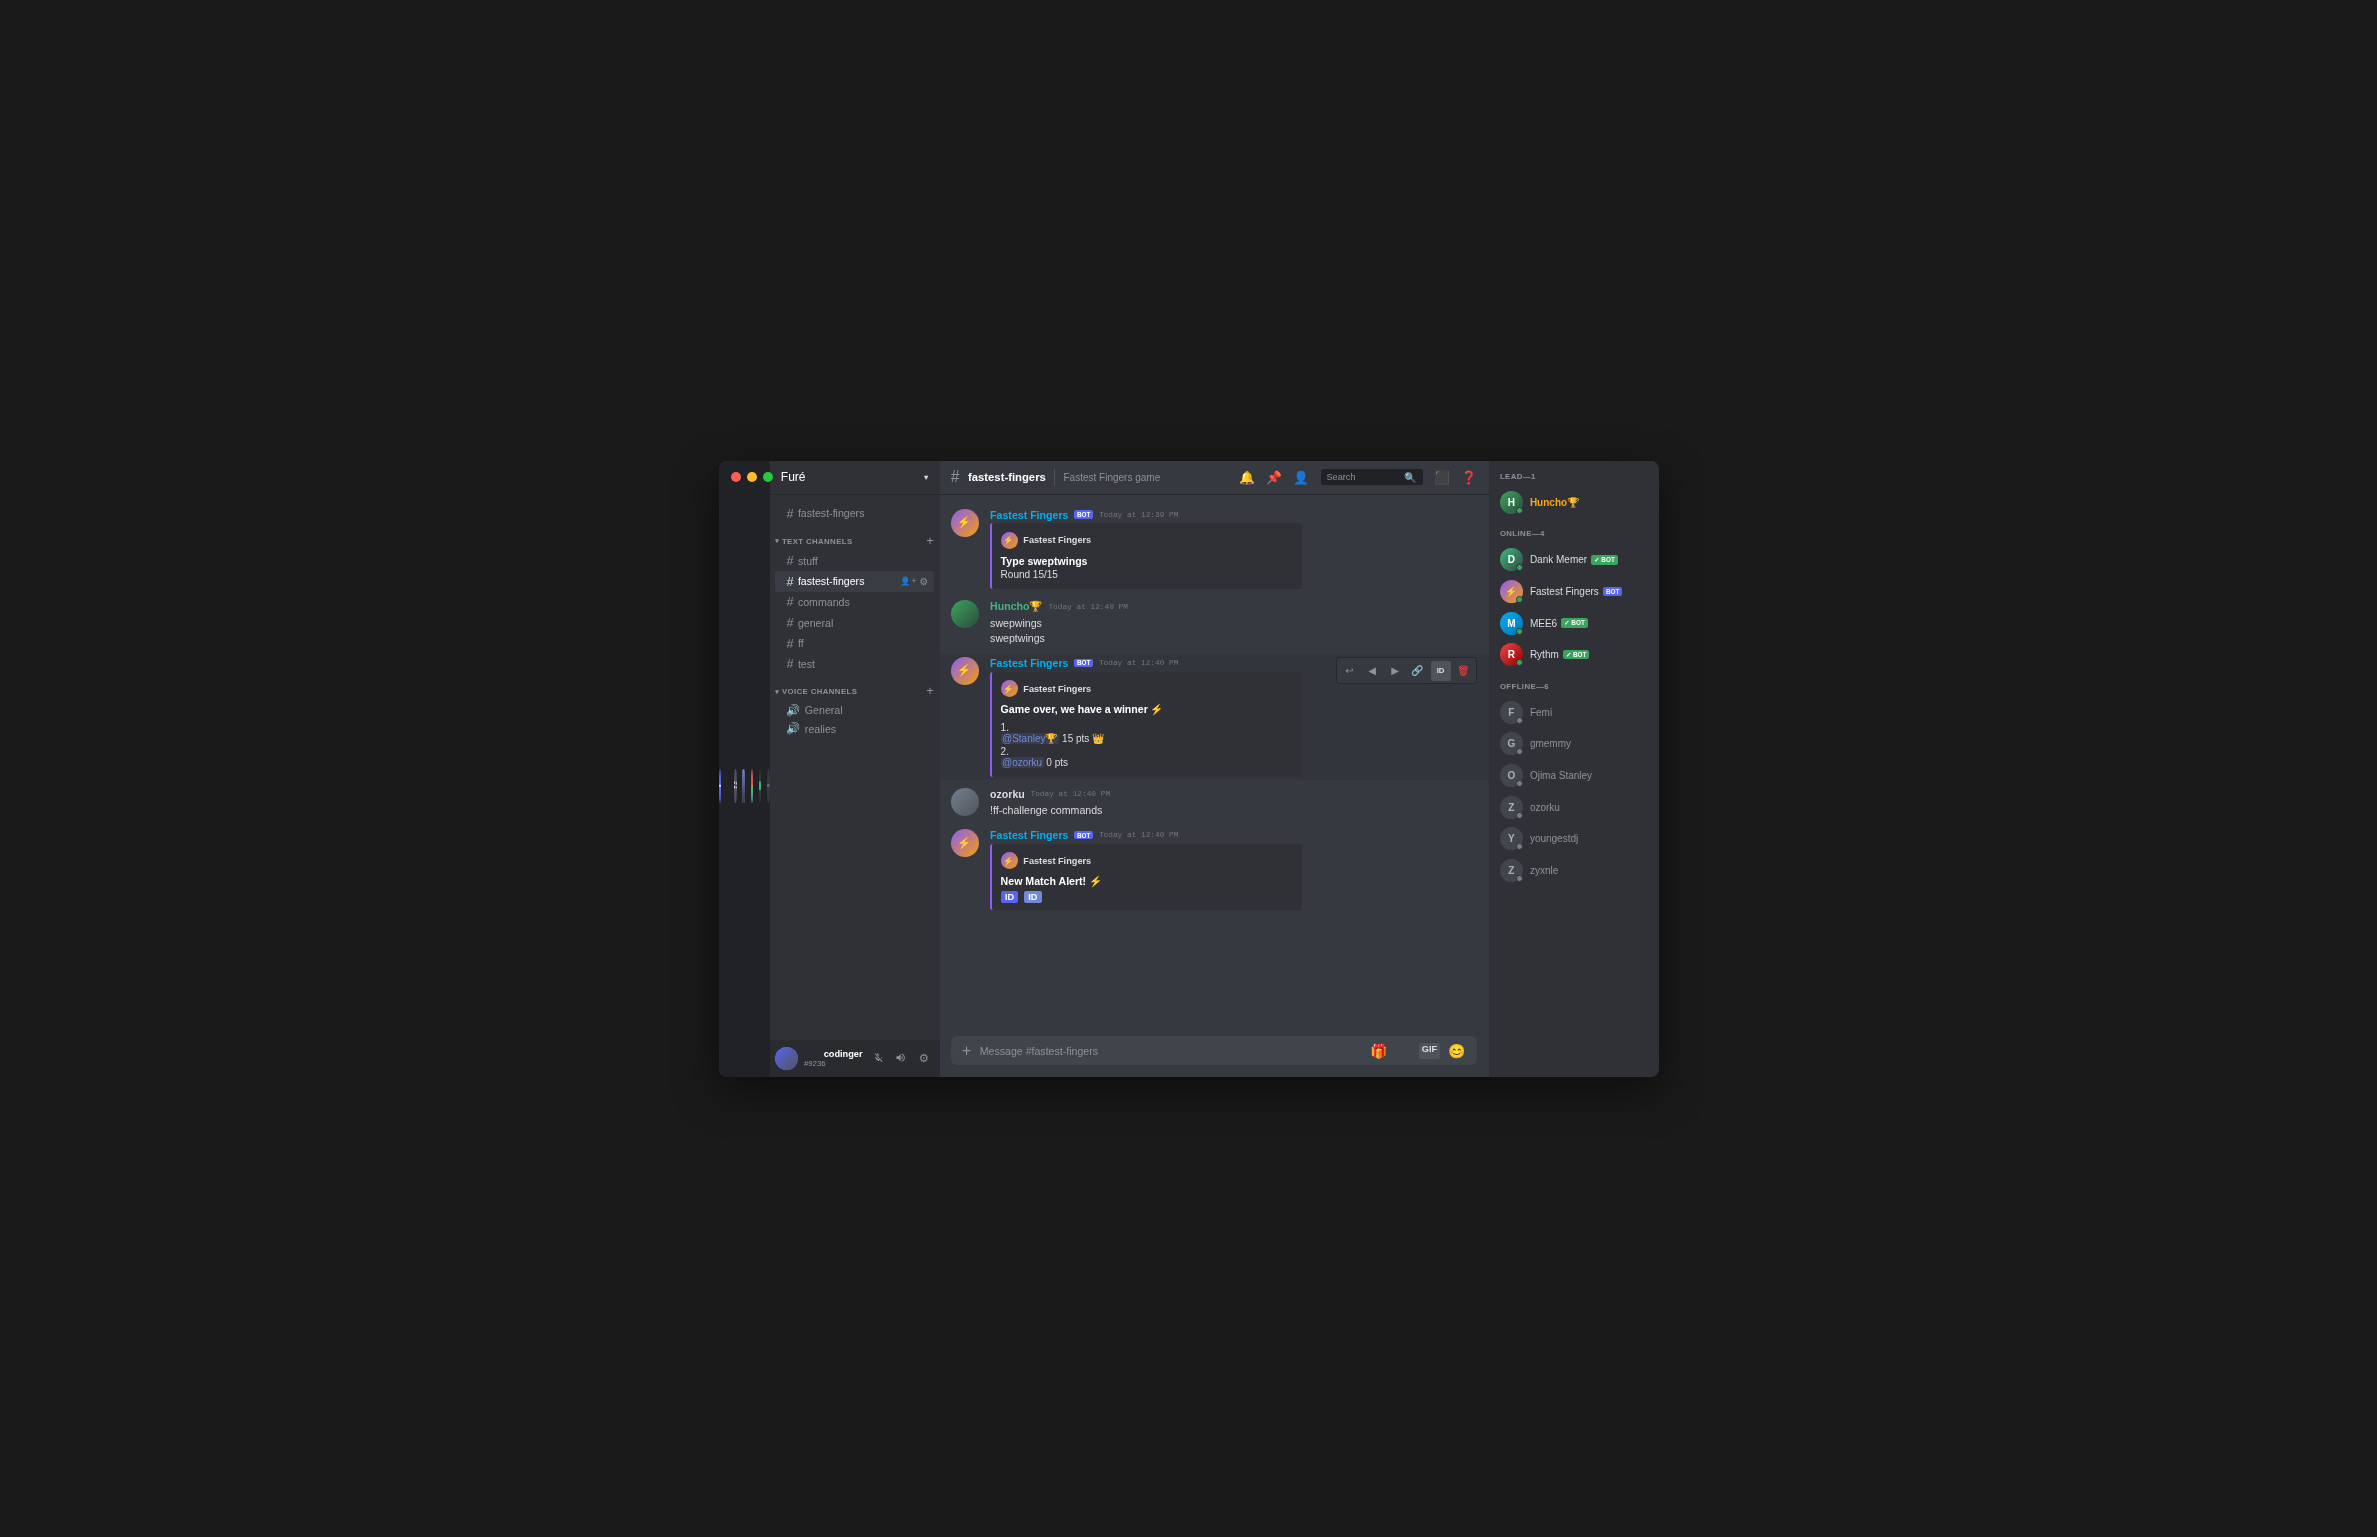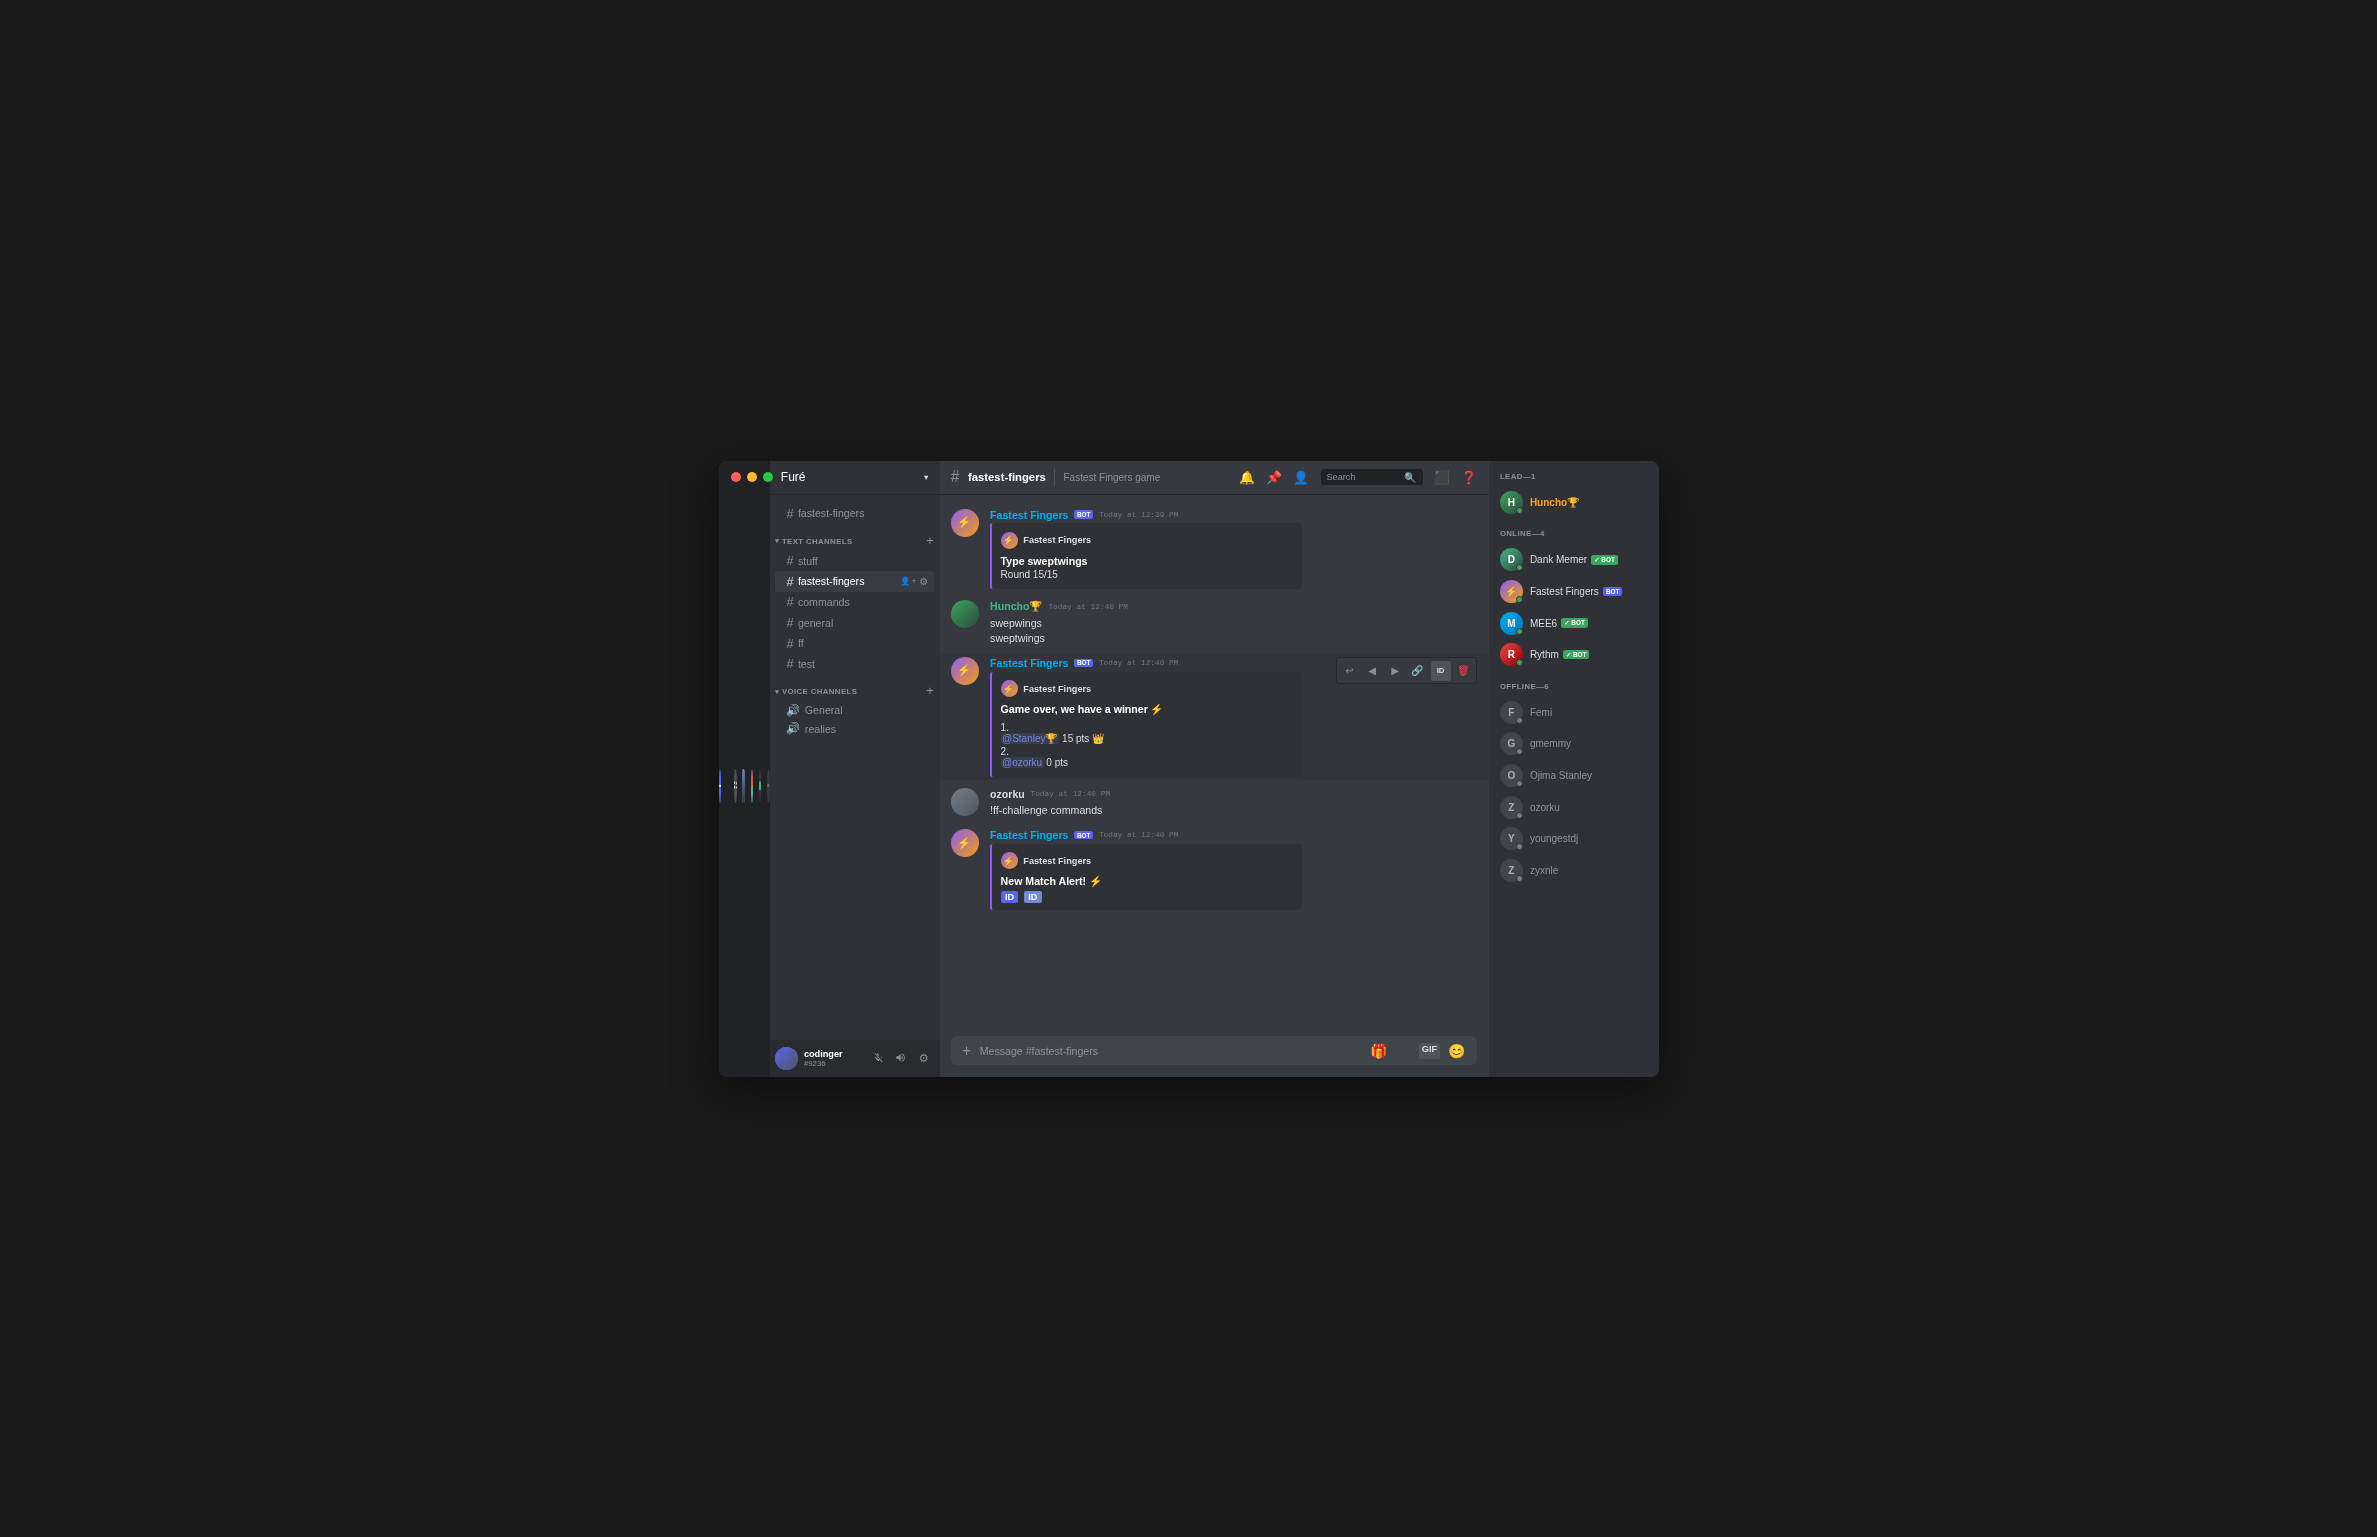--- a/index.html
+++ b/index.html
@@ -213,20 +213,21 @@
       overflow: hidden;
       position: relative;
     }
     .user-info {
       flex: 1;
     }
     .user-name {
       font-size: 9.2px;
       font-weight: 600;
       color: #fff;
+      text-align: right;
     }
     .user-tag {
       font-size: 7.8px;
       color: #8e9297;
     }
     .user-controls {
       display: flex;
       gap: 2.8px;
       color: #8e9297;
       font-size: 11.3px;

